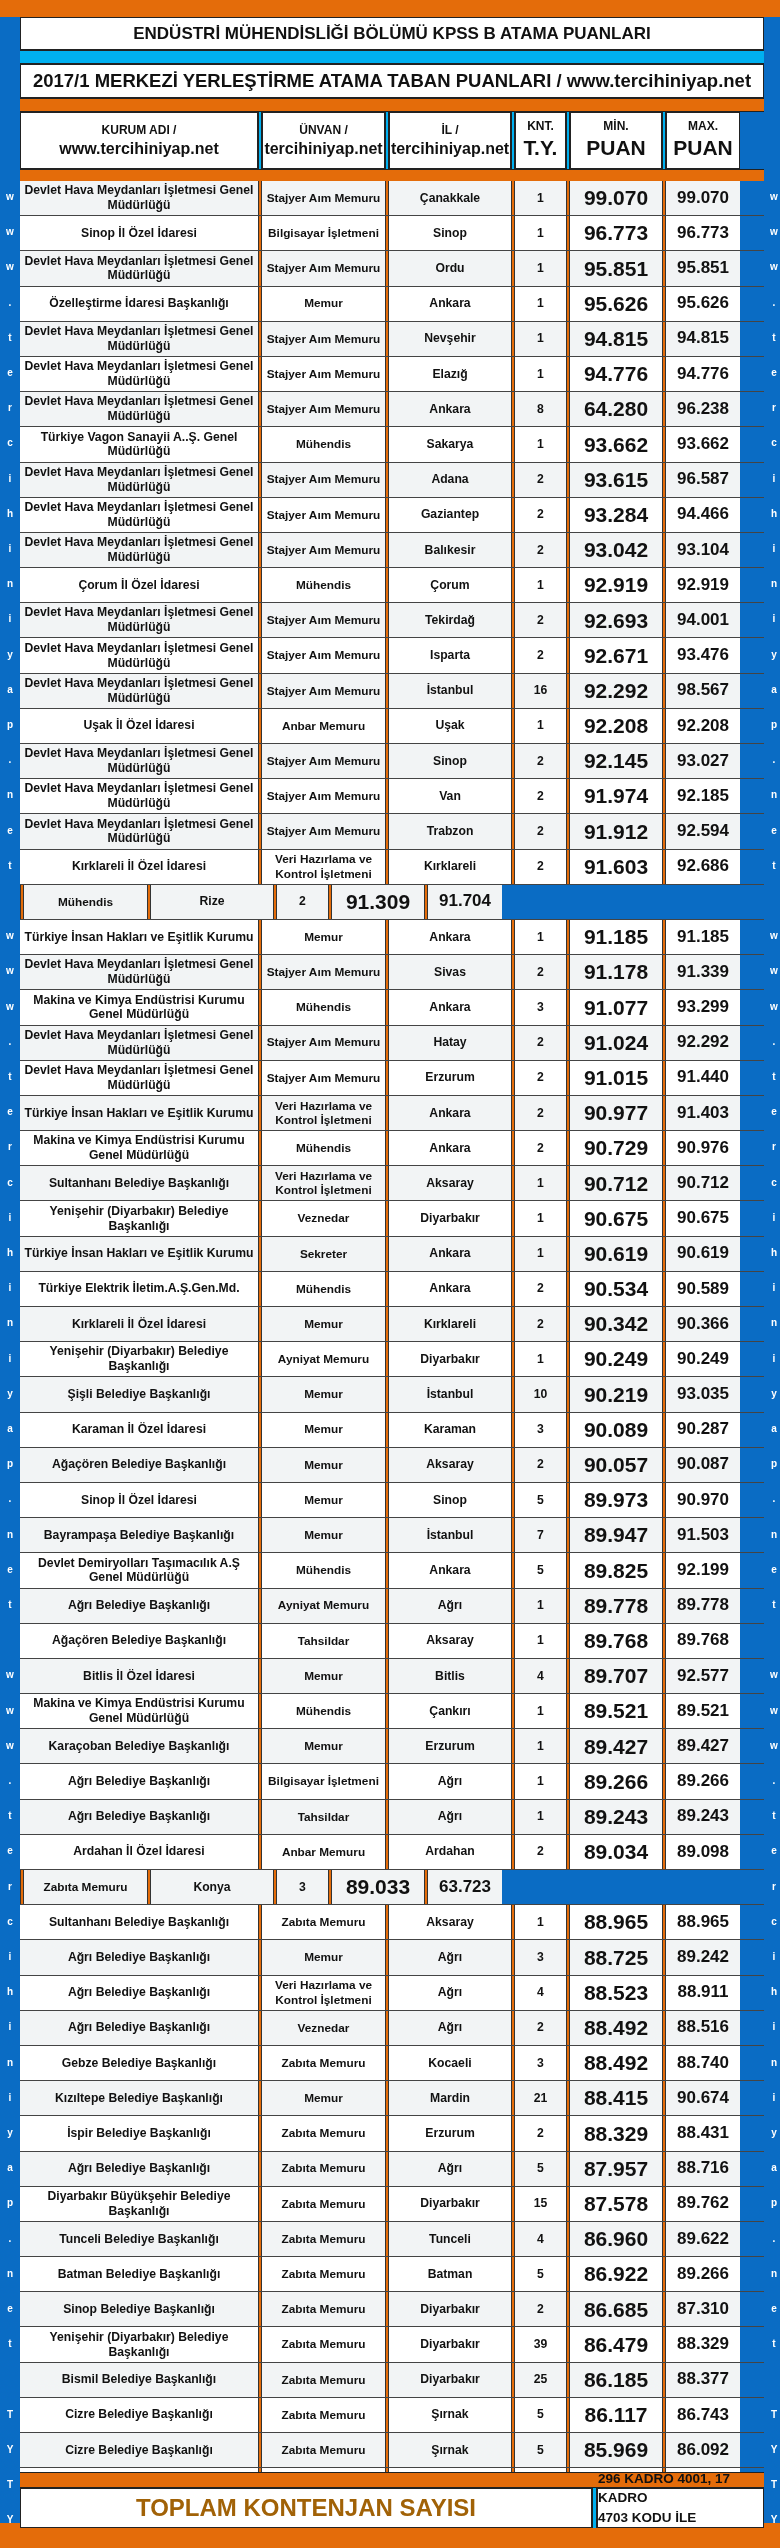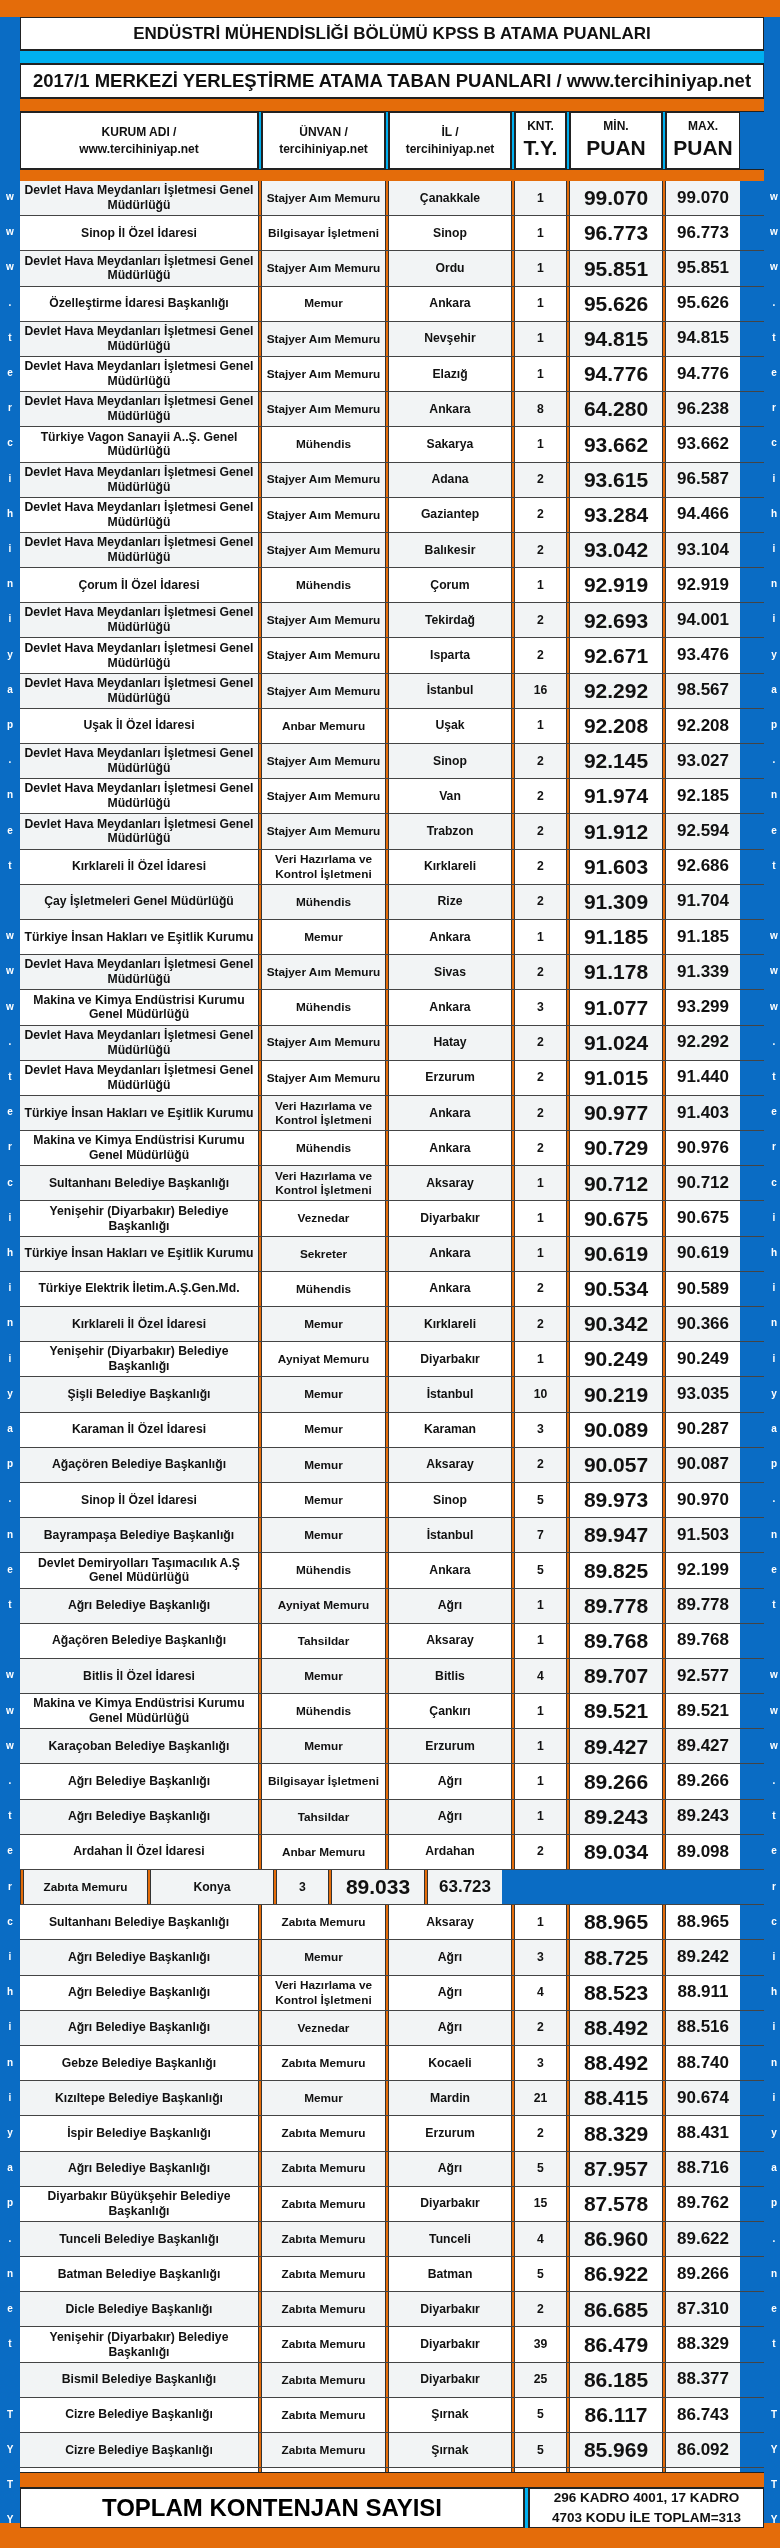--- a/index.html
+++ b/index.html
@@ -7,39 +7,39 @@
   .frame{position:absolute;left:0;top:17px;width:780px;height:2506px;background:#0a6cc4;}
   .band-orange{position:absolute;background:#e46c0a;}
   .band-cyan{position:absolute;background:#00b0f0;border-top:1px solid #222;border-bottom:1px solid #222;}
   .box{position:absolute;background:#fff;border:1px solid #222;box-sizing:border-box;display:flex;align-items:center;justify-content:center;color:#111;font-weight:bold;text-align:center;}
   .title1{left:20px;top:17px;width:744px;height:33px;font-size:17px;}
   .title2{left:20px;top:64px;width:744px;height:34px;font-size:18.5px;}
   .hdr{position:absolute;top:112px;height:57px;display:flex;left:20px;}
   .hcell{background:#fff;border:1px solid #222;box-sizing:border-box;display:flex;flex-direction:column;align-items:center;justify-content:center;font-weight:bold;color:#111;line-height:1.35;}
   .hsep{width:4px;background:#00b0f0;border-left:1px solid #222;border-right:1px solid #222;box-sizing:border-box;}
   .hcell .l1{font-size:12px;}
-  .hcell .l2{font-size:12px;}
+  .hcell .l2{font-size:16px;}
   .hcell.big .l2{font-size:21px;}
   .rows{position:absolute;left:20px;top:181px;width:744px;}
   .row{height:35.2px;display:flex;box-sizing:border-box;border-bottom:1px solid #444;}
   .row .c{display:flex;align-items:center;justify-content:center;text-align:center;font-weight:bold;color:#111;box-sizing:border-box;line-height:1.22;}
   .row .sep{width:4px;background:#e46c0a;border-left:1px solid #333;border-right:1px solid #333;box-sizing:border-box;}
   .c-kurum{width:238px;font-size:12.2px;}
   .c-unvan{width:123px;font-size:11.8px;}
   .c-il{width:122px;font-size:12.2px;}
   .c-knt{width:51px;font-size:12.2px;}
   .c-min{width:92px;font-size:21px !important;}
   .c-max{width:74px;font-size:17px !important;}
   .row.odd .c{background:#f2f4f5;}
   .row.even .c{background:#ffffff;}
   .side{position:absolute;width:20px;text-align:center;color:#fff;font-weight:bold;font-size:10px;}
   .side-l{left:0;}
   .side-r{left:764px;}
   .foot{position:absolute;left:20px;top:2488px;width:744px;height:40px;display:flex;}
-  .foot .fl{width:504px;background:#fff;border:1px solid #222;box-sizing:border-box;display:flex;align-items:center;justify-content:center;font-weight:bold;font-size:24px;color:#000000;}
+  .foot .fl{width:572px;background:#fff;border:1px solid #222;box-sizing:border-box;display:flex;align-items:center;justify-content:center;font-weight:bold;font-size:24px;color:#a16207;}
   .foot .fsep{width:5px;background:#00b0f0;border-left:1px solid #222;border-right:1px solid #222;box-sizing:border-box;}
   .foot .fr{flex:1;background:#fff;border:1px solid #222;box-sizing:border-box;display:flex;flex-direction:column;align-items:center;justify-content:center;font-weight:bold;font-size:13.5px;color:#111;line-height:1.45;}
 </style>
 </head>
 <body>
 
 <div class="frame"></div>
 <div class="band-orange" style="left:0;top:0;width:780px;height:17px;"></div>
 
 <div class="box title1">ENDÜSTRİ MÜHENDİSLİĞİ BÖLÜMÜ KPSS B ATAMA PUANLARI</div>
@@ -335,21 +335,20 @@
       <div class="sep"></div>
       <div class="c c-il">Kırklareli</div>
       <div class="sep"></div>
       <div class="c c-knt">2</div>
       <div class="sep"></div>
       <div class="c c-min">91.603</div>
       <div class="sep"></div>
       <div class="c c-max">92.686</div>
     </div>
     <div class="row odd">
-      <div class="c c-kurum">Çay İşletmeleri Genel Müdürlüğü</div>
       <div class="sep"></div>
       <div class="c c-unvan">Mühendis</div>
       <div class="sep"></div>
       <div class="c c-il">Rize</div>
       <div class="sep"></div>
       <div class="c c-knt">2</div>
       <div class="sep"></div>
       <div class="c c-min">91.309</div>
       <div class="sep"></div>
       <div class="c c-max">91.704</div>
@@ -854,21 +853,21 @@
       <div class="sep"></div>
       <div class="c c-il">Batman</div>
       <div class="sep"></div>
       <div class="c c-knt">5</div>
       <div class="sep"></div>
       <div class="c c-min">86.922</div>
       <div class="sep"></div>
       <div class="c c-max">89.266</div>
     </div>
     <div class="row odd">
-      <div class="c c-kurum">Dicle Belediye Başkanlığı</div>
+      <div class="c c-kurum">Sinop Belediye Başkanlığı</div>
       <div class="sep"></div>
       <div class="c c-unvan">Zabıta Memuru</div>
       <div class="sep"></div>
       <div class="c c-il">Diyarbakır</div>
       <div class="sep"></div>
       <div class="c c-knt">2</div>
       <div class="sep"></div>
       <div class="c c-min">86.685</div>
       <div class="sep"></div>
       <div class="c c-max">87.310</div>

